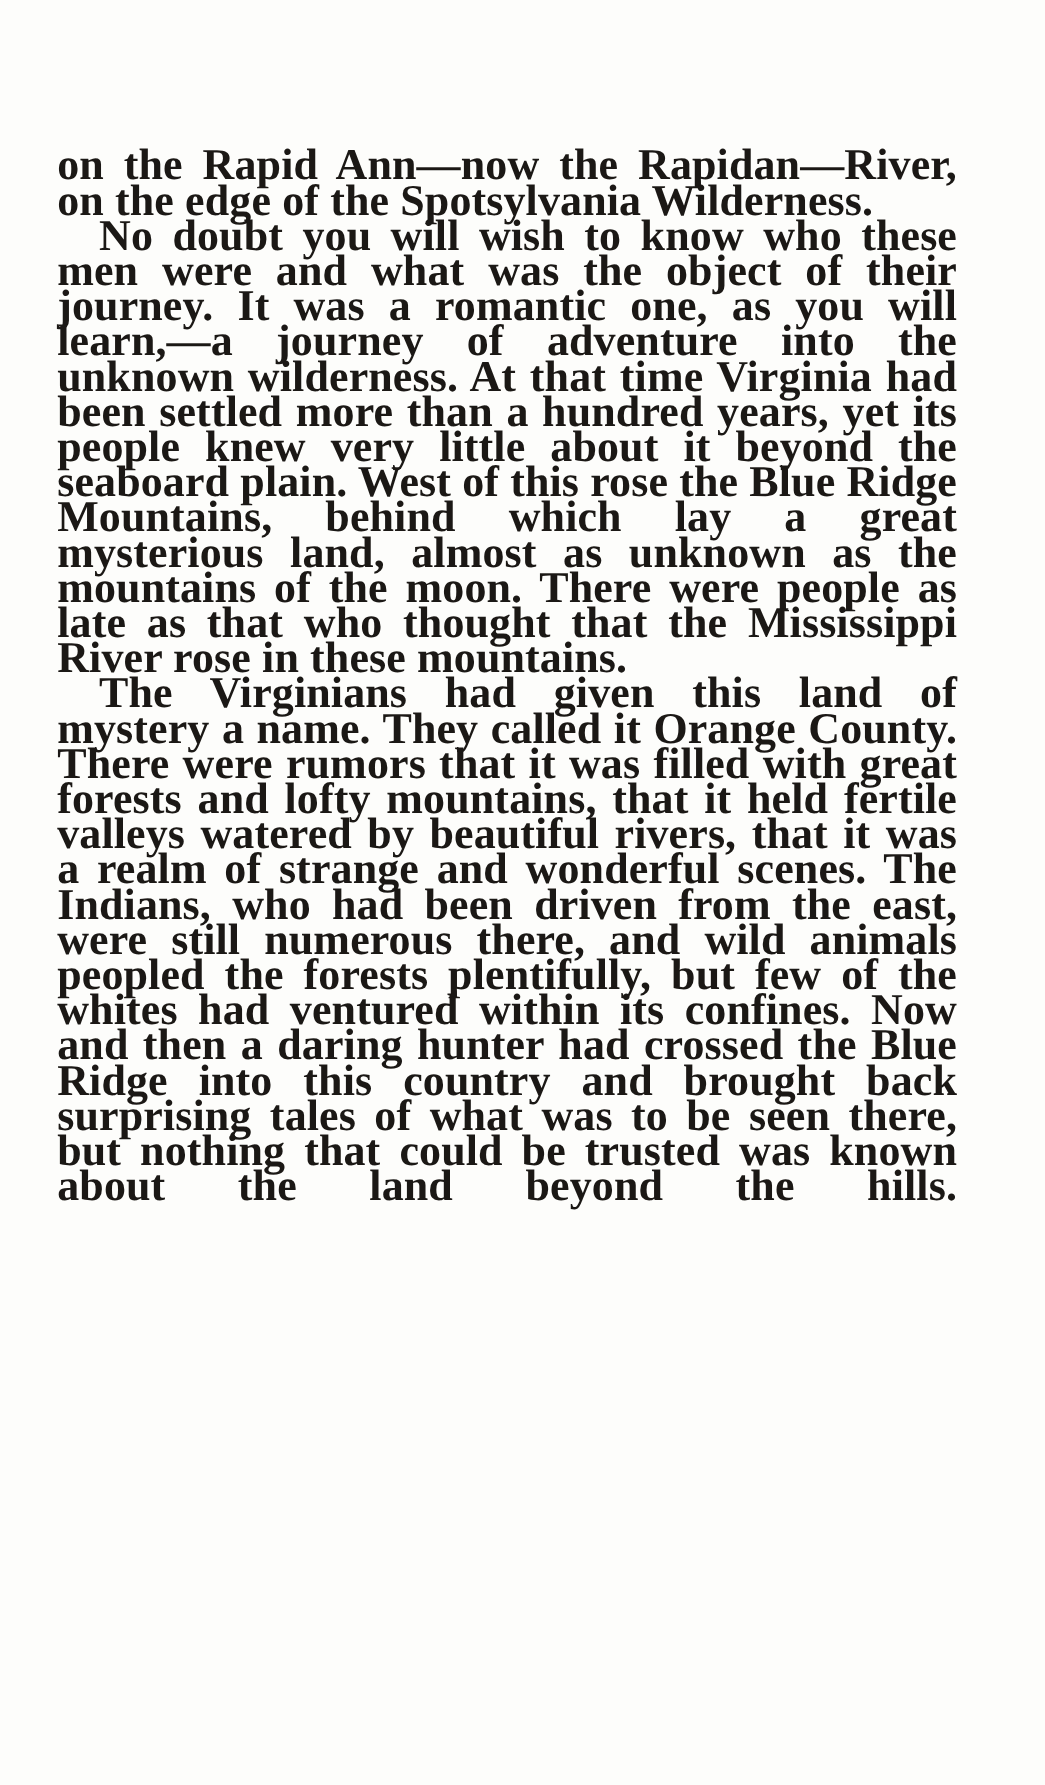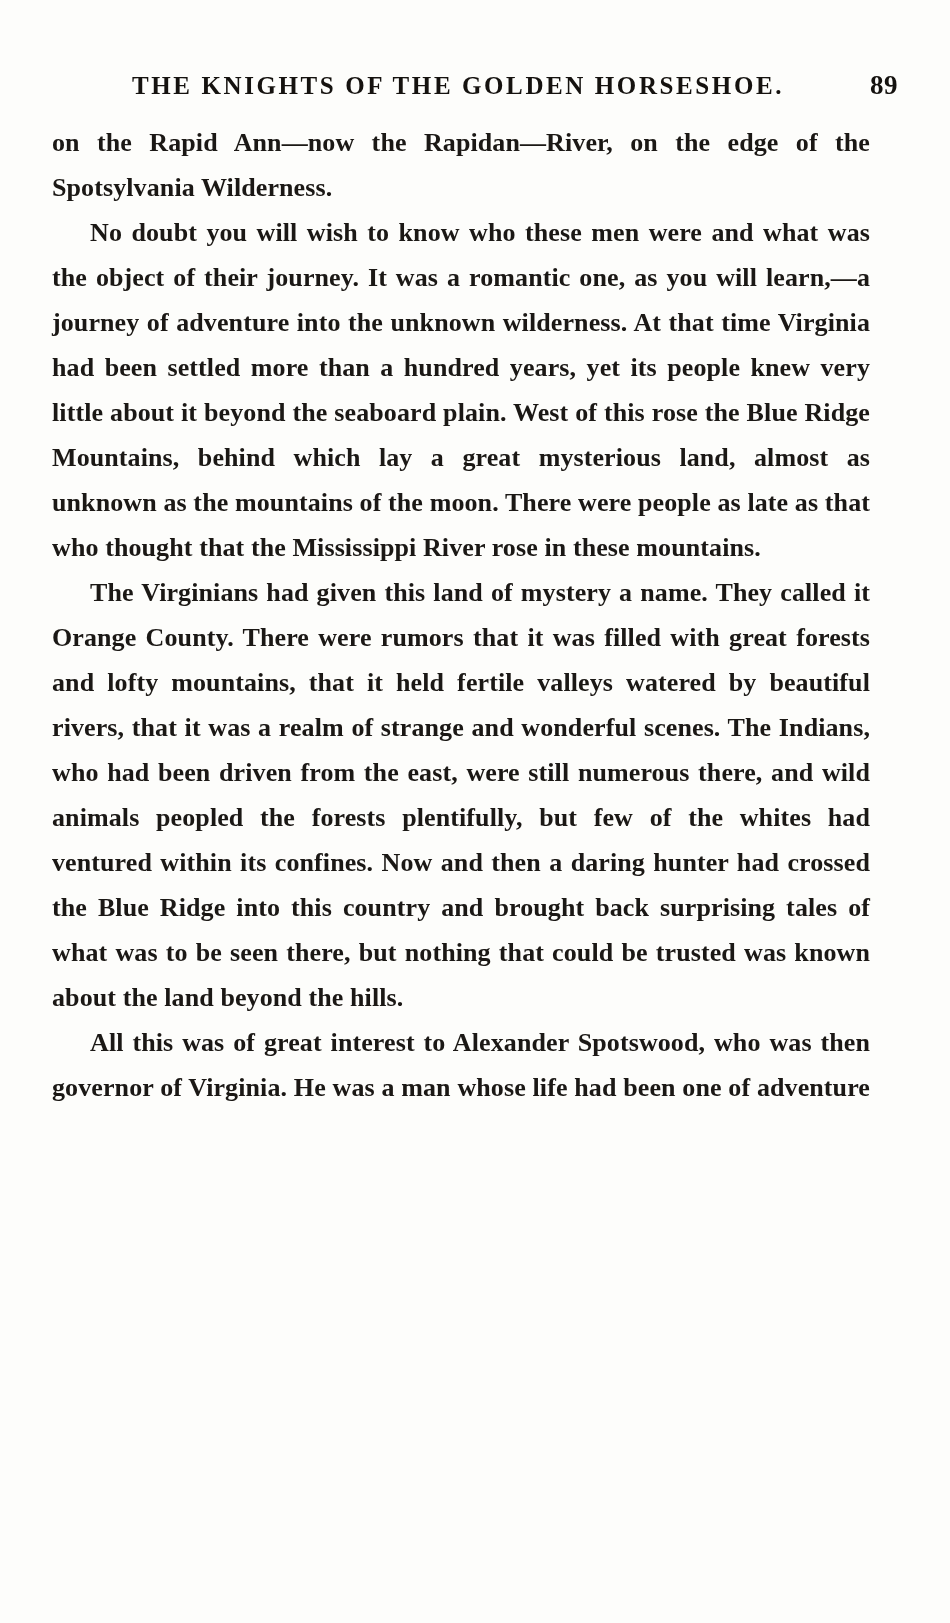--- a/index.html
+++ b/index.html
@@ -42,25 +42,25 @@
   }
   .page-number {
     font-family: "Liberation Serif", serif;
     font-weight: bold;
     font-size: 27px;
     color: #15120f;
     letter-spacing: 0.5px;
   }
   .body-text {
     position: absolute;
-    top: 120px;
+    top: 134px;
     left: 52px;
     width: 818px;
-    font-size: 26px;
-    line-height: 45px;
+    font-size: 40px;
+    line-height: 32px;
     text-align: justify;
     text-justify: inter-word;
     color: #1b1815;
     font-weight: 600;
     letter-spacing: 0.1px;
   }
   .body-text p {
     margin: 0;
   }
   .body-text p.indent {
@@ -72,25 +72,20 @@
     content: "";
     display: inline-block;
     width: 100%;
   }
 </style>
 </head>
 <body>
 
 <div class="page">
 
-  <div class="running-head">
-    <div class="head-title">THE KNIGHTS OF THE GOLDEN HORSESHOE.</div>
-    <div class="page-number">89</div>
-  </div>
 
   <div class="body-text">
     <p>on the Rapid Ann—now the Rapidan—River, on the edge of the Spotsylvania Wilderness.</p>
     <p class="indent">No doubt you will wish to know who these men were and what was the object of their journey. It was a romantic one, as you will learn,—a journey of adventure into the unknown wilderness. At that time Virginia had been settled more than a hundred years, yet its people knew very little about it beyond the seaboard plain. West of this rose the Blue Ridge Mountains, behind which lay a great mysterious land, almost as unknown as the mountains of the moon. There were people as late as that who thought that the Mississippi River rose in these mountains.</p>
     <p class="indent">The Virginians had given this land of mystery a name. They called it Orange County. There were rumors that it was filled with great forests and lofty mountains, that it held fertile valleys watered by beautiful rivers, that it was a realm of strange and wonderful scenes. The Indians, who had been driven from the east, were still numerous there, and wild animals peopled the forests plentifully, but few of the whites had ventured within its confines. Now and then a daring hunter had crossed the Blue Ridge into this country and brought back surprising tales of what was to be seen there, but nothing that could be trusted was known about the land beyond the hills.</p>
-    <p class="indent">All this was of great interest to Alexander Spotswood, who was then governor of Virginia. He was a man whose life had been one of adventure</p>
   </div>
 
 </div>
 
 </body></html>

